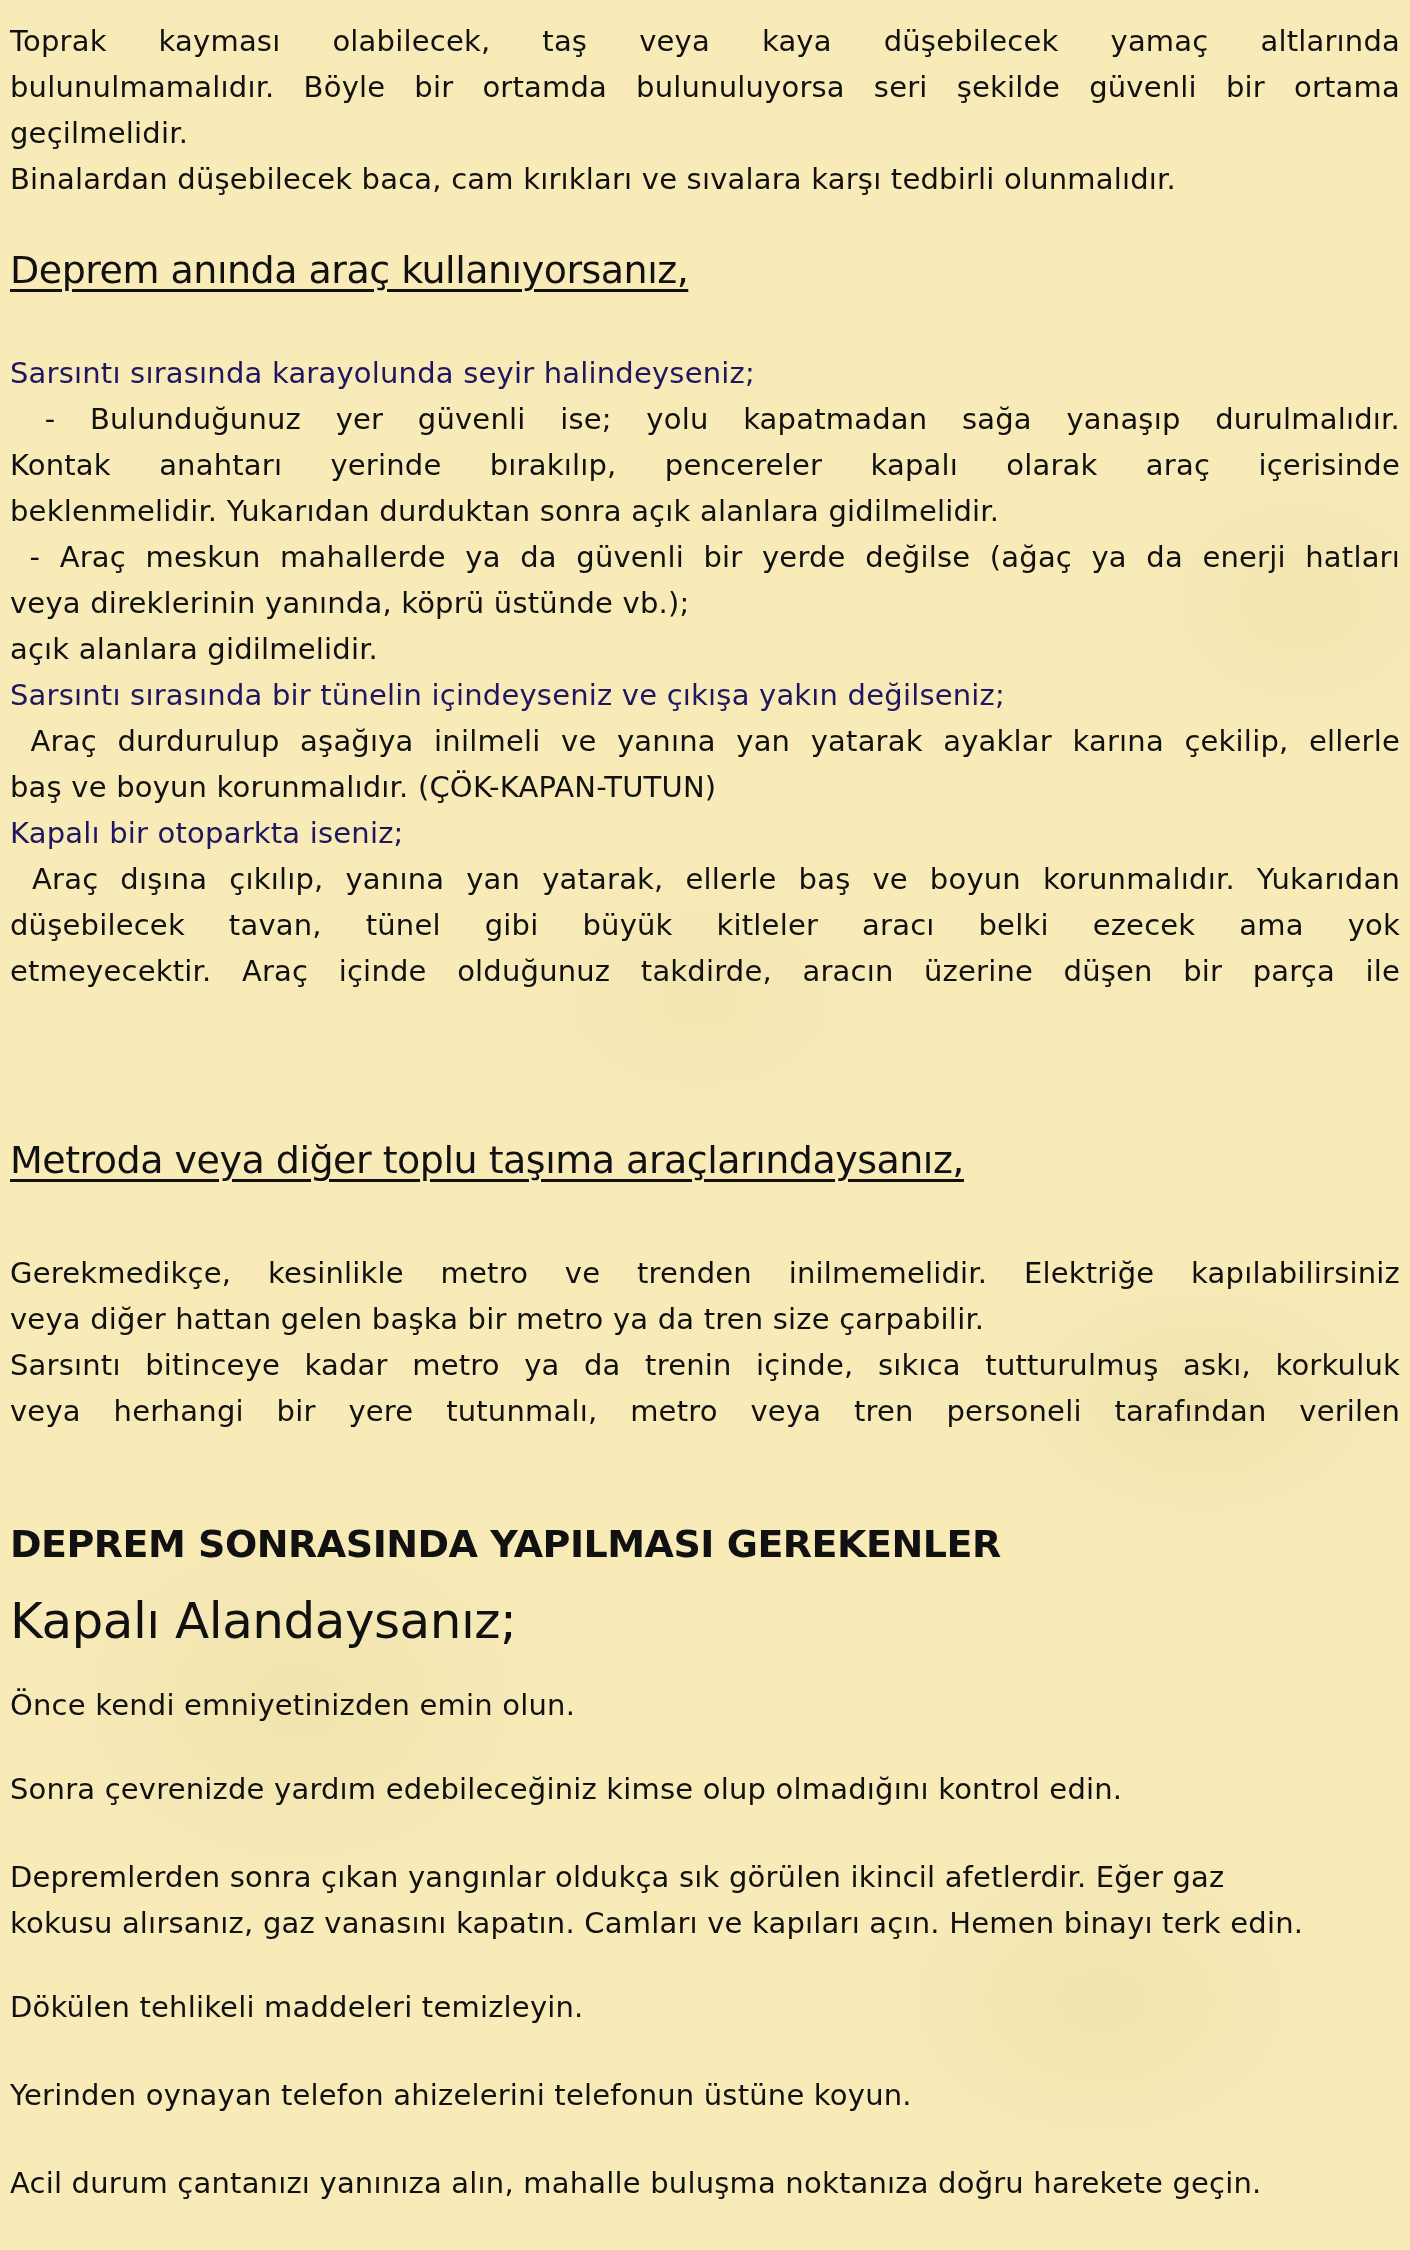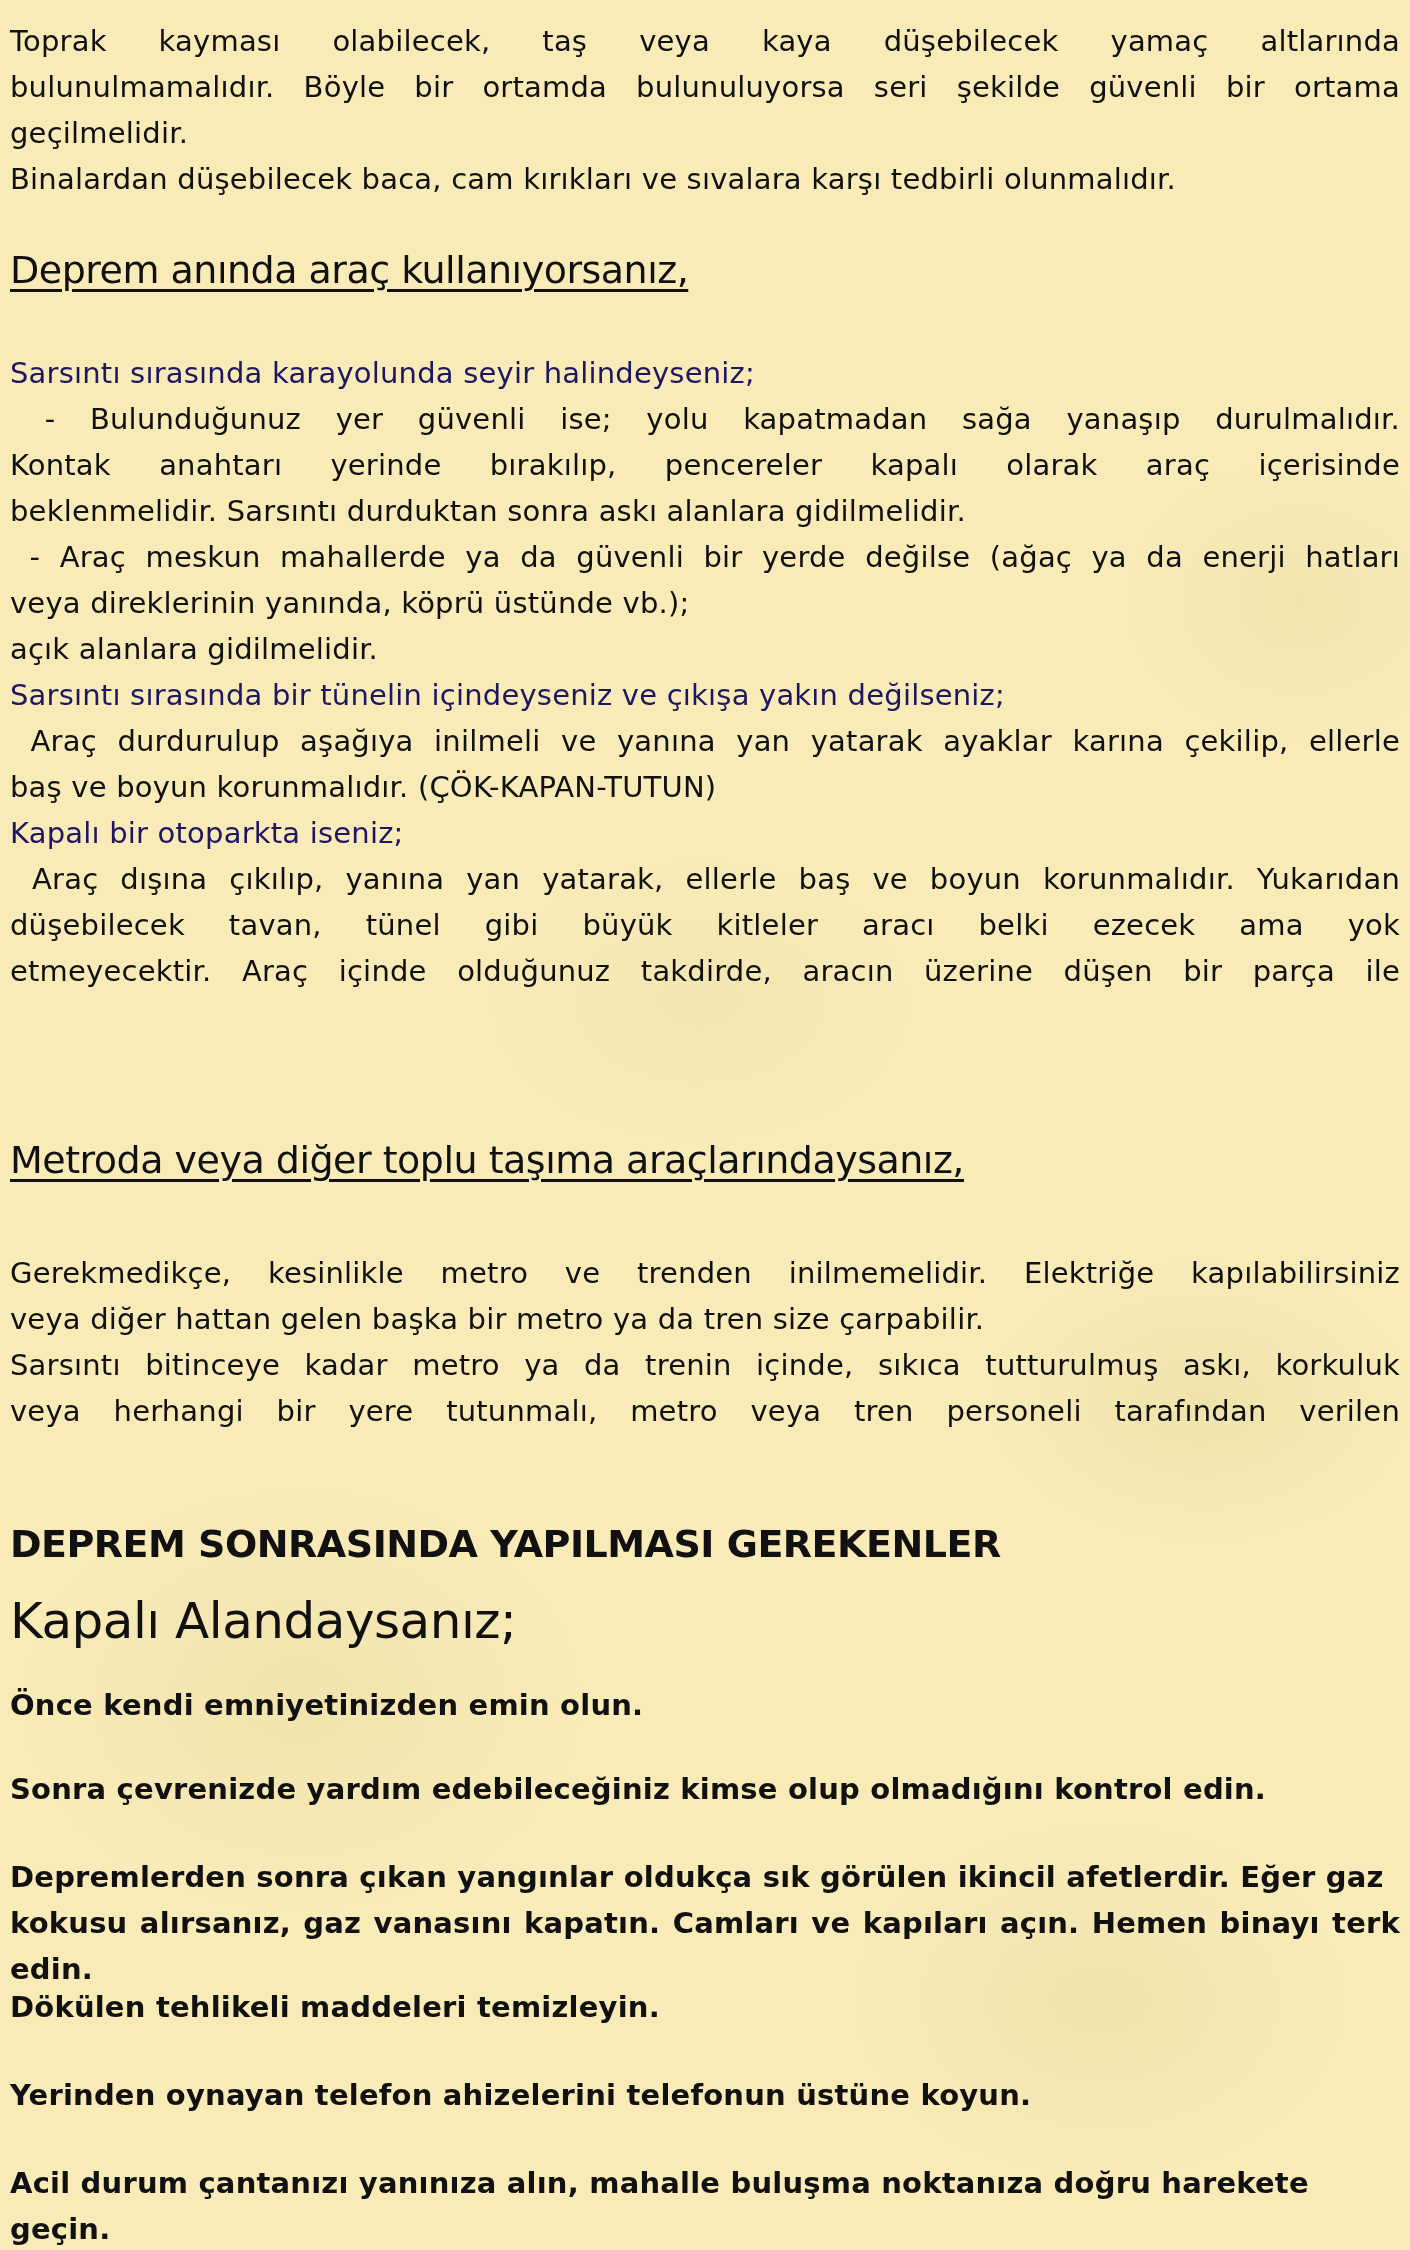--- a/index.html
+++ b/index.html
@@ -14,21 +14,21 @@
       radial-gradient(ellipse 300px 200px at 700px 1000px, rgba(225,210,150,0.20), transparent 70%);
     font-family:"DejaVu Sans", sans-serif;
     color:#111;
     position:relative;
   }
   .p {
     position:absolute; left:10px; width:1390px;
     font-size:29px; line-height:46px;
     text-align:justify; letter-spacing:0.2px;
   }
-  .p.nojust { text-align:left;font-weight:bold; }
+  .p.nojust { text-align:left; }
   .line { display:block; text-align:justify; text-align-last:justify; }
   .line.last { text-align-last:left; }
   .h-ul {
     position:absolute; left:10px;
     font-size:38px; text-decoration:underline; text-decoration-thickness:3px; text-underline-offset:6px;
     letter-spacing:-0.5px;
   }
   .sub { color:#1f1660; }
   .h-big {
     position:absolute; left:10px; font-size:38px; font-weight:bold; letter-spacing:-0.5px;margin-top:22px;
@@ -46,21 +46,21 @@
   <span class="line last">geçilmelidir.</span>
   <span class="line last">Binalardan düşebilecek baca, cam kırıkları ve sıvalara karşı tedbirli olunmalıdır.</span>
 </div>
 
 <div class="h-ul" style="top:248px;">Deprem anında araç kullanıyorsanız,</div>
 
 <div class="p" style="top:350px;">
   <span class="line last sub">Sarsıntı sırasında karayolunda seyir halindeyseniz;</span>
   <span class="line" style="white-space:pre;"> - Bulunduğunuz yer güvenli ise; yolu kapatmadan sağa yanaşıp durulmalıdır.</span>
   <span class="line">Kontak anahtarı yerinde bırakılıp, pencereler kapalı olarak araç içerisinde</span>
-  <span class="line last">beklenmelidir. Sarsıntı durduktan sonra askı alanlara gidilmelidir.</span>
+  <span class="line last">beklenmelidir. Yukarıdan durduktan sonra açık alanlara gidilmelidir.</span>
   <span class="line" style="white-space:pre;"> - Araç meskun mahallerde ya da güvenli bir yerde değilse (ağaç ya da enerji hatları</span>
   <span class="line last">veya direklerinin yanında, köprü üstünde vb.);</span>
   <span class="line last">açık alanlara gidilmelidir.</span>
   <span class="line last sub">Sarsıntı sırasında bir tünelin içindeyseniz ve çıkışa yakın değilseniz;</span>
   <span class="line" style="white-space:pre;"> Araç durdurulup aşağıya inilmeli ve yanına yan yatarak ayaklar karına çekilip, ellerle</span>
   <span class="line last">baş ve boyun korunmalıdır. (ÇÖK-KAPAN-TUTUN)</span>
   <span class="line last sub">Kapalı bir otoparkta iseniz;</span>
   <span class="line" style="white-space:pre;"> Araç dışına çıkılıp, yanına yan yatarak, ellerle baş ve boyun korunmalıdır. Yukarıdan</span>
   <span class="line">düşebilecek tavan, tünel gibi büyük kitleler aracı belki ezecek ama yok</span>
   <span class="line">etmeyecektir. Araç içinde olduğunuz takdirde, aracın üzerine düşen bir parça ile</span>

